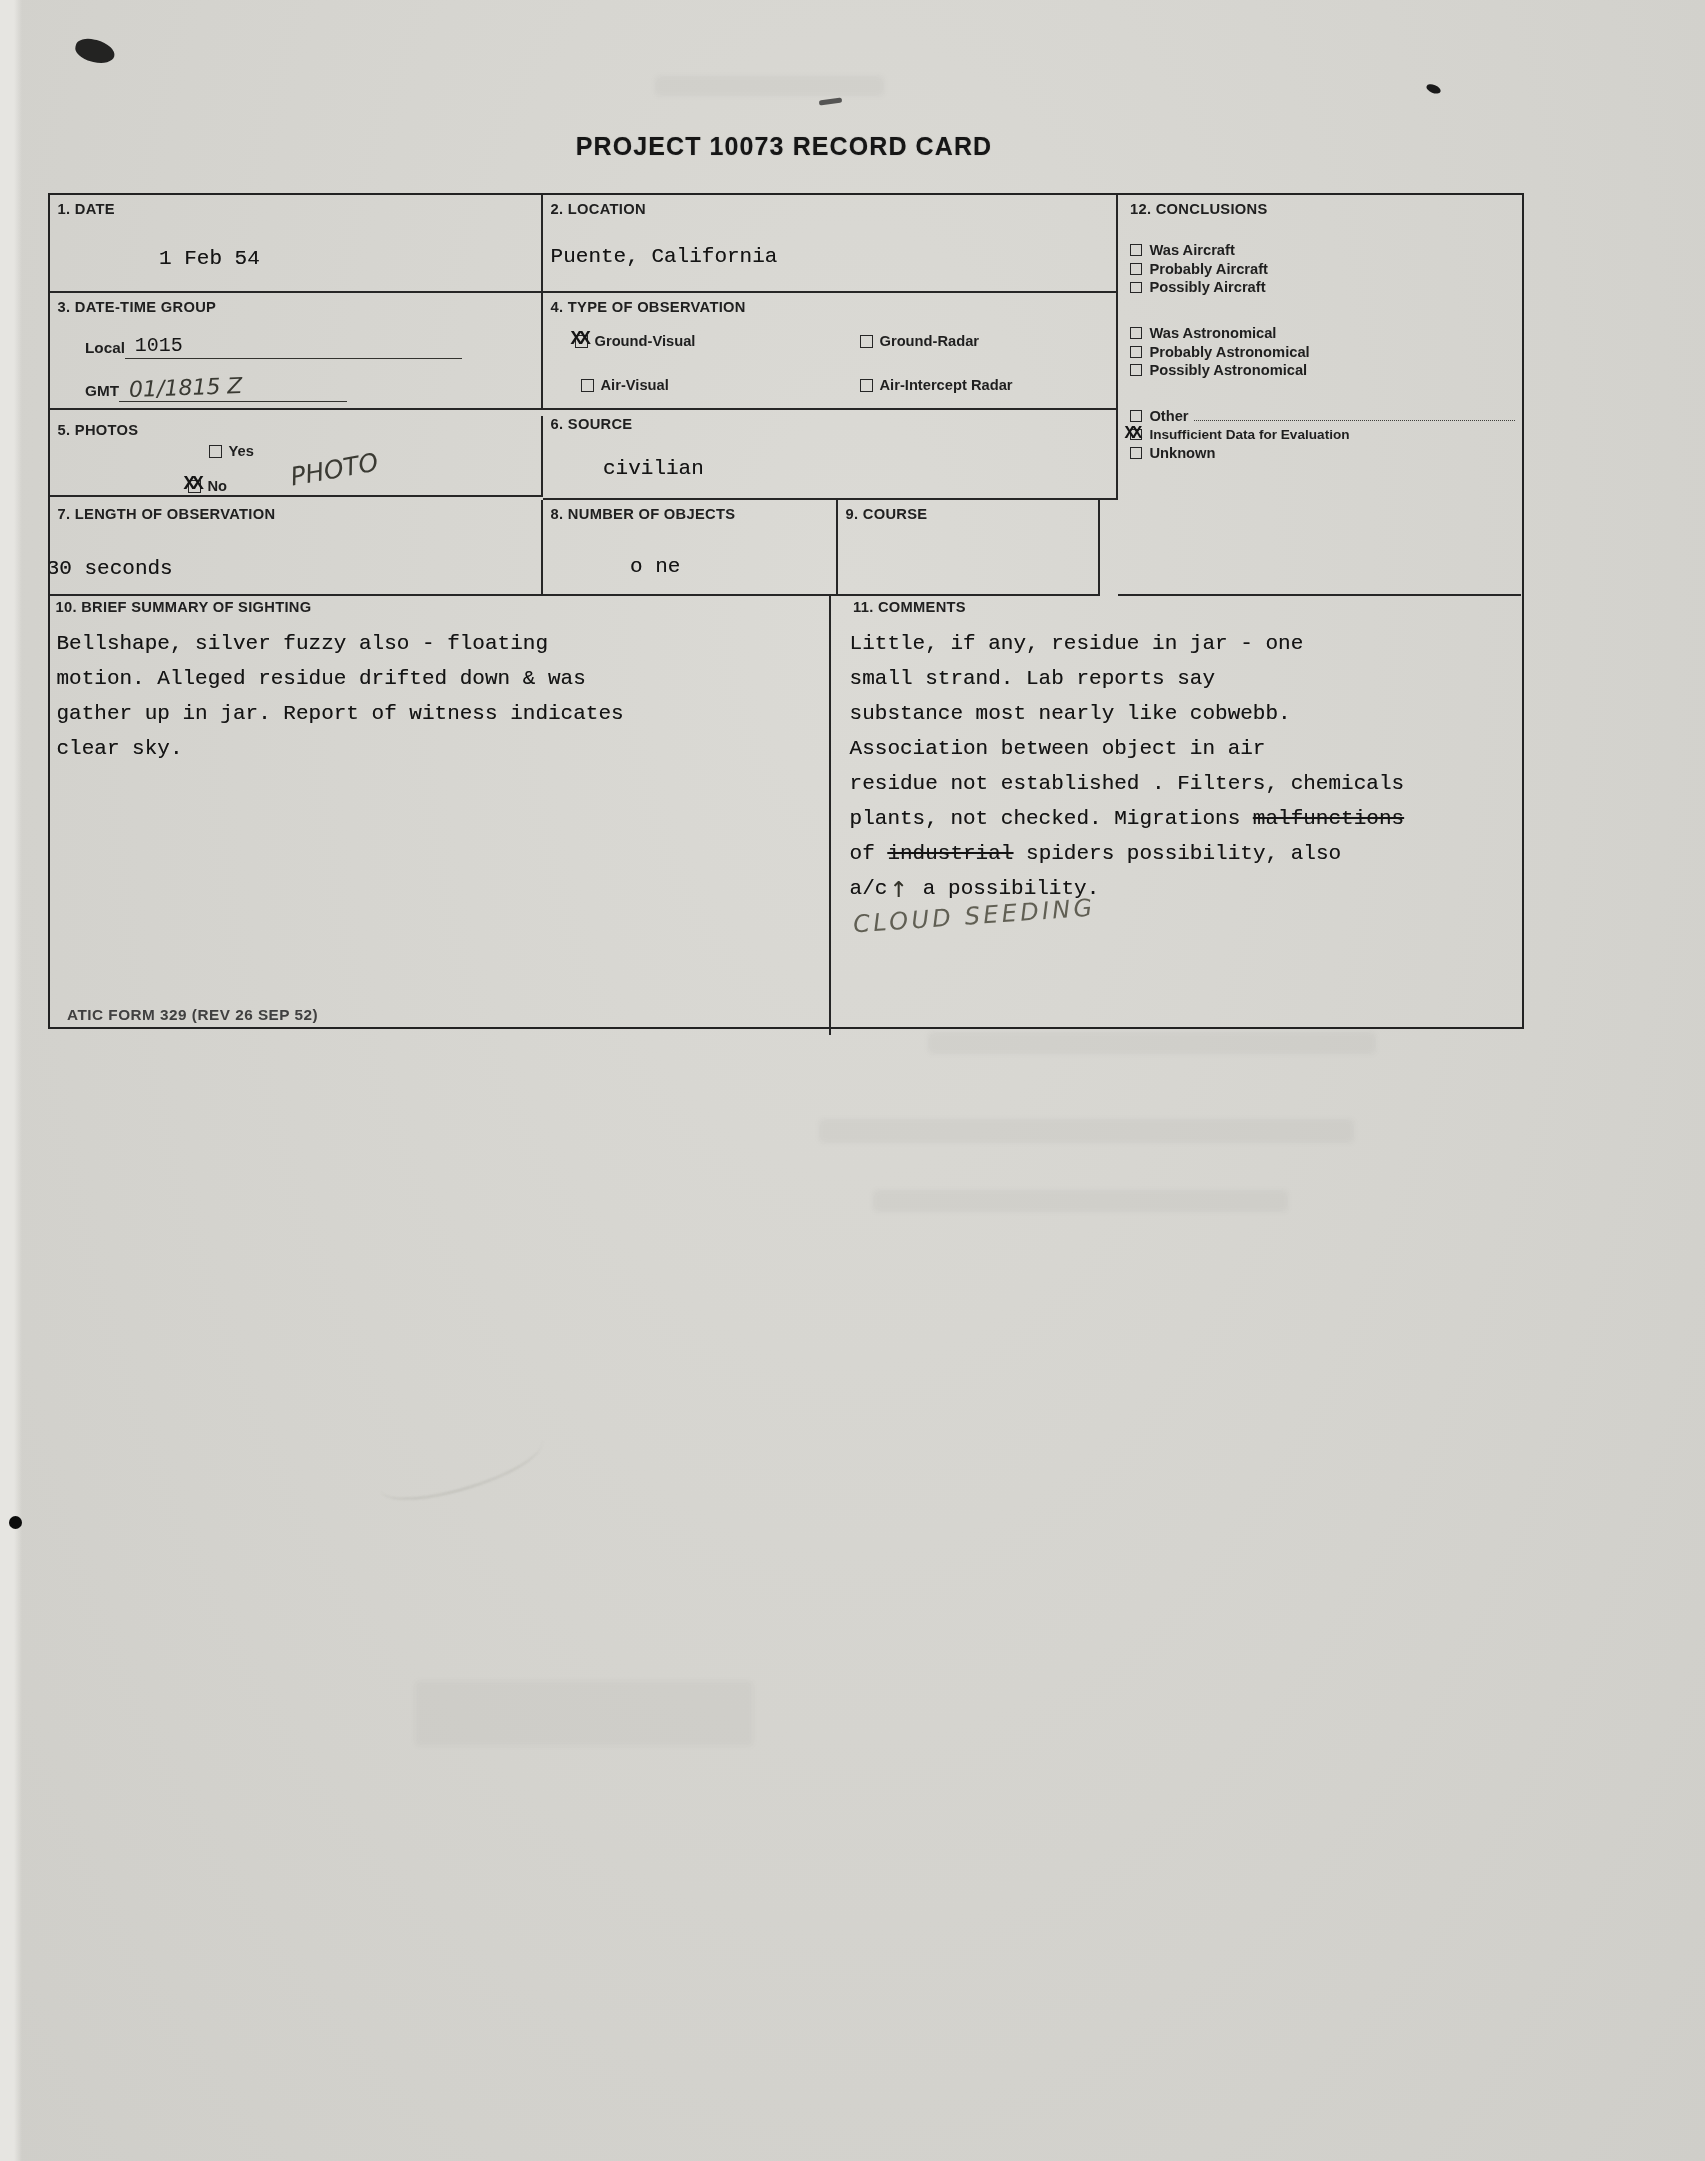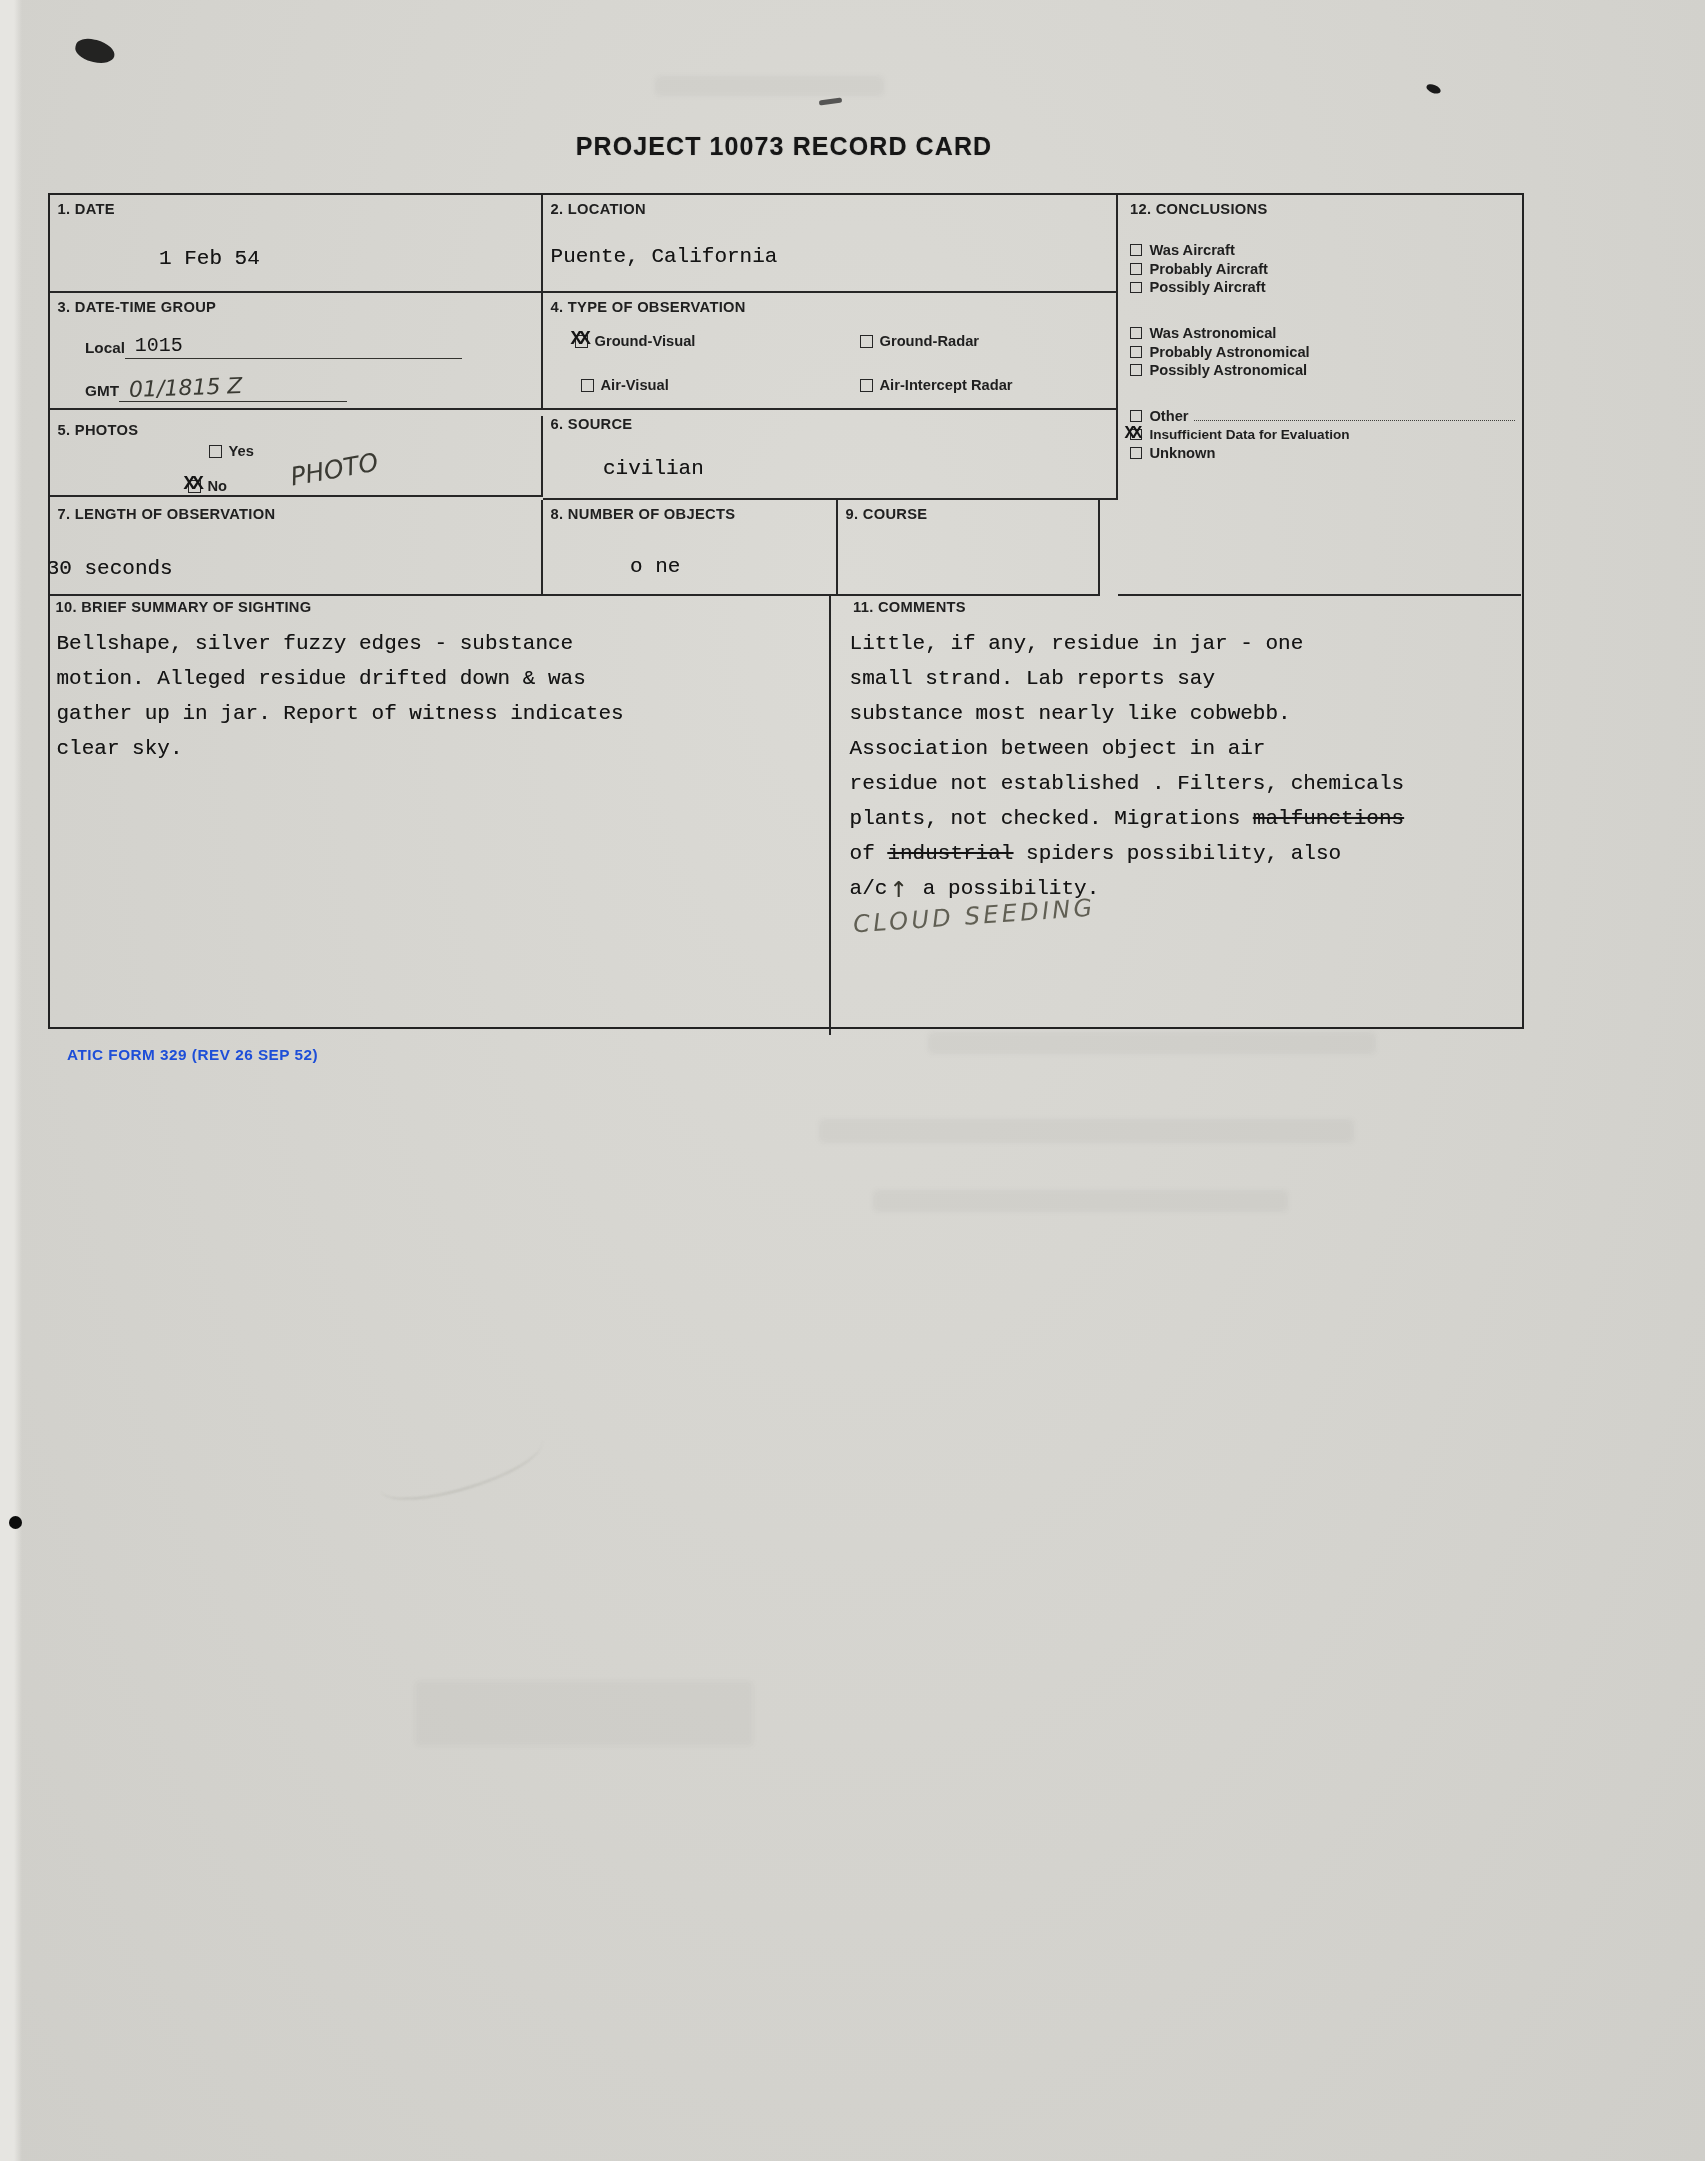--- a/index.html
+++ b/index.html
@@ -13,22 +13,22 @@
   }
   .page{position:absolute;inset:0;}
 
   
   .title{
     position:absolute;left:48px;top:132px;width:1472px;text-align:center;
     font:700 25px "Liberation Sans",sans-serif;letter-spacing:1.1px;color:#161616;
     text-shadow:0 0 1.1px rgba(30,30,30,.35);
   }
   .footer{
-    position:absolute;left:67px;top:1046px;
-    font:700 15.3px "Liberation Sans",sans-serif;letter-spacing:0.5px;color:#1d4ed8;
+    position:absolute;left:67px;top:1006px;
+    font:700 15.3px "Liberation Sans",sans-serif;letter-spacing:0.5px;color:#404040;
   }
 
   
   .card{position:absolute;left:48px;top:193px;width:1472px;height:832px;border:2.7px solid #222;}
   .cell{position:absolute;box-sizing:border-box;overflow:hidden;}
   .bR{border-right:2.2px solid #262626;}
   .bB{border-bottom:2.2px solid #262626;}
   .c1 {left:0;top:0;width:493px;height:98px;}
   .c2 {left:493px;top:0;width:575px;height:98px;}
   .c12{left:1068px;top:0;width:403px;height:401px;}
@@ -284,21 +284,21 @@
     </div>
 
     <div class="cell c9 bR bB">
       <div class="lbl">9. COURSE</div>
       <div class="typed"></div>
     </div>
 
     <div class="cell c10 bR">
       <div class="lbl" style="left:5.5px;top:3.3px;">10. BRIEF SUMMARY OF SIGHTING</div>
       <div class="text-block sum-lines">
-        <div class="tline">Bellshape, silver fuzzy edges - substance</div>
+        <div class="tline">Bellshape, silver fuzzy also - floating</div>
         <div class="tline">motion. Alleged residue drifted down &amp; was</div>
         <div class="tline">gather up in jar. Report of witness indicates</div>
         <div class="tline">clear sky.</div>
       </div>
     </div>
 
     <div class="cell c11">
       <div class="lbl" style="top:3.3px;">11. COMMENTS</div>
       <div class="text-block com-lines">
         <div class="tline"><span>Little, if any, residue in jar - one</span><span class="strike"></span><span></span></div>

